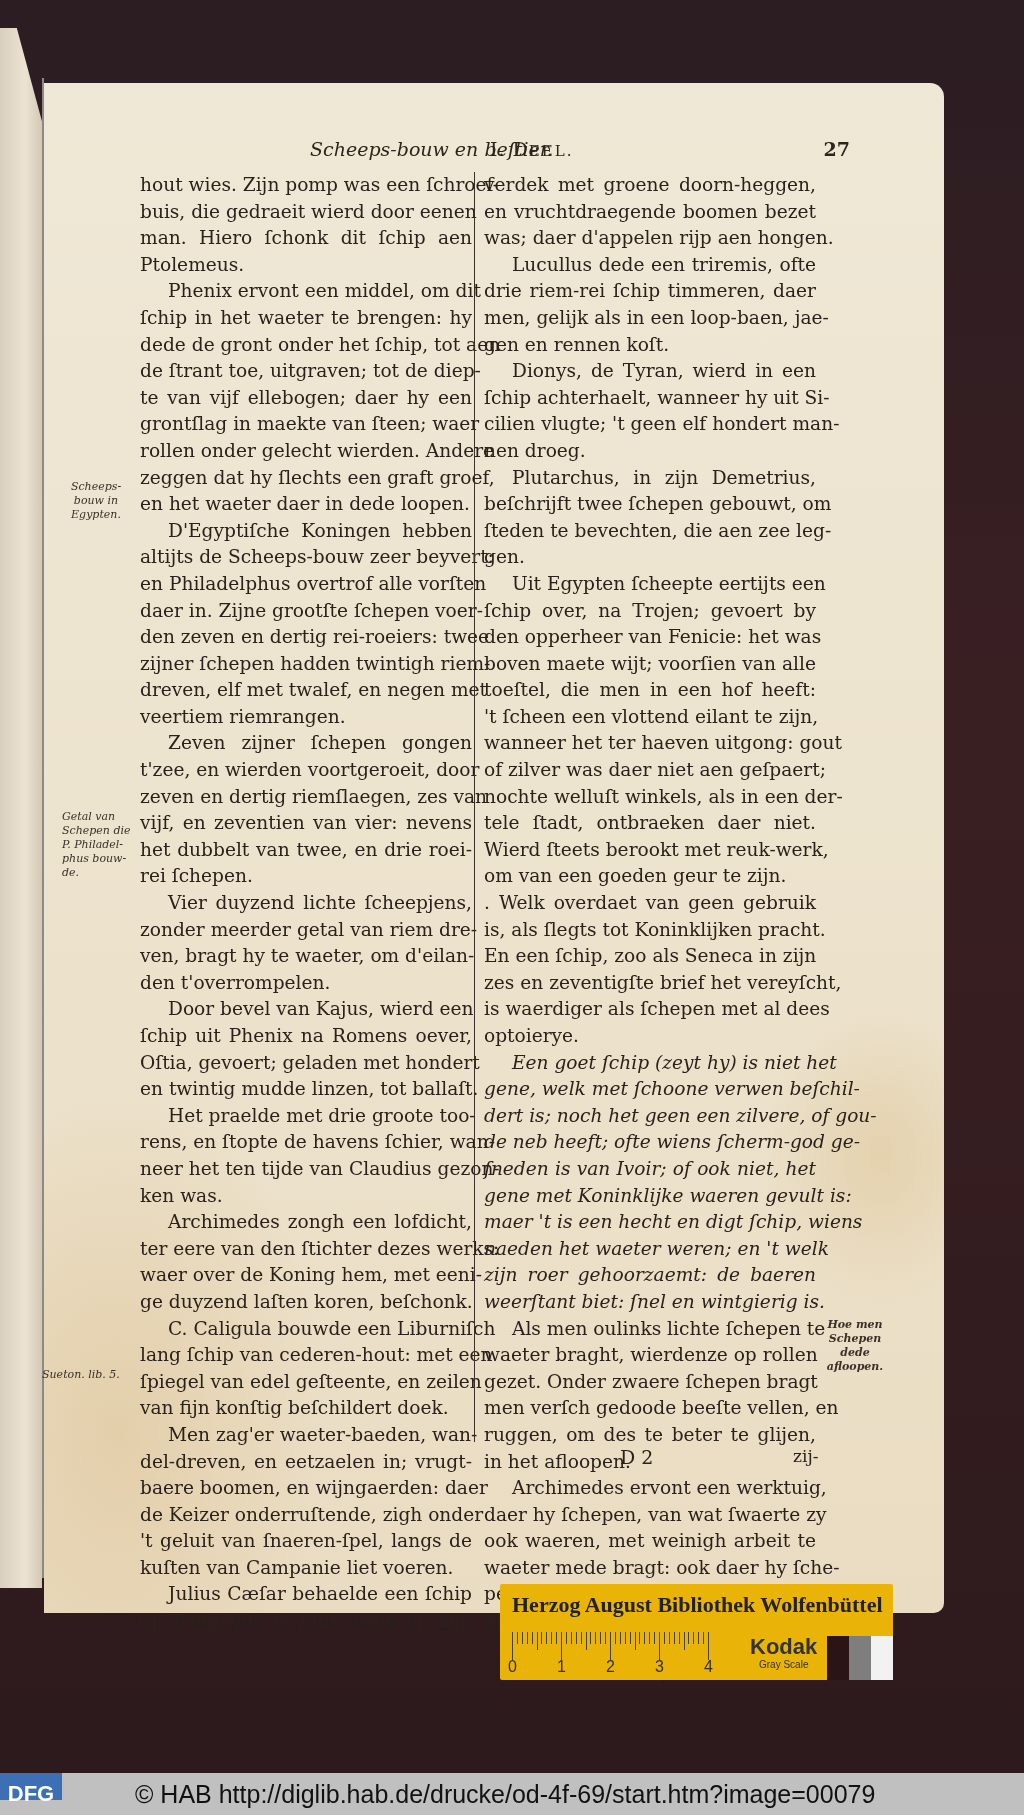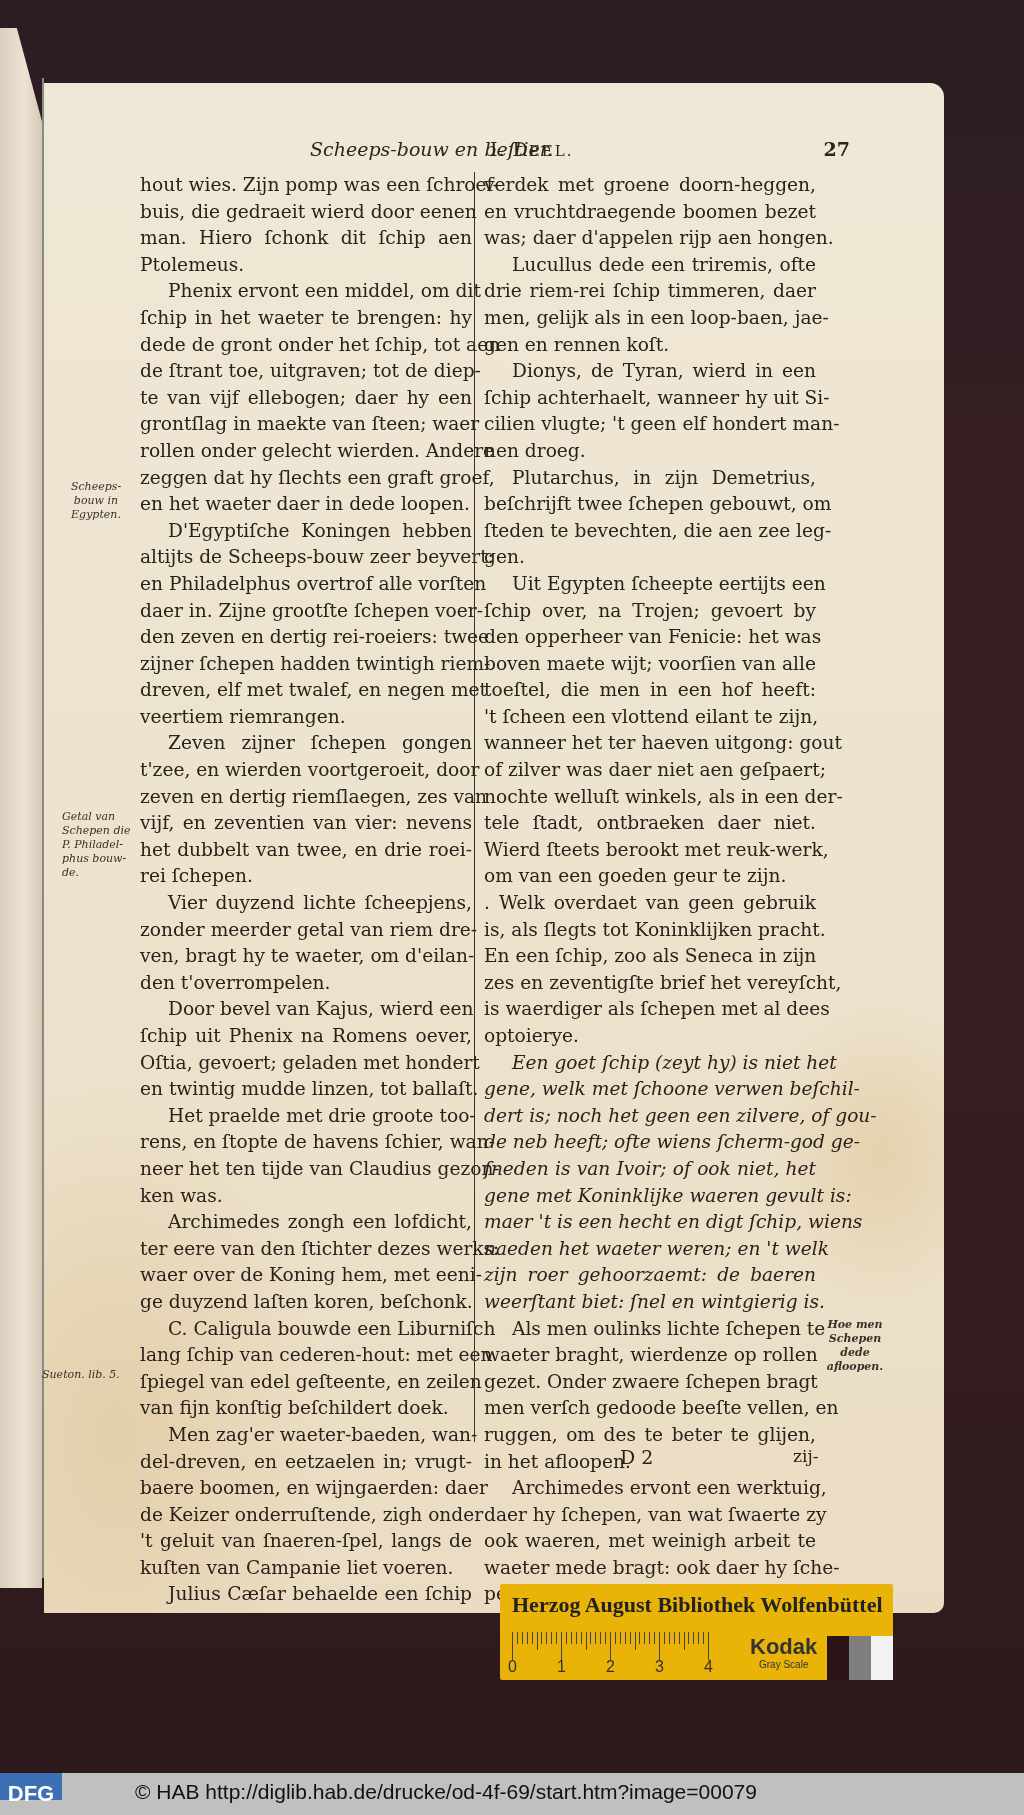--- a/index.html
+++ b/index.html
@@ -72,21 +72,21 @@
   .gray-scale { position:absolute; left:327px; top:52px; width:66px; height:44px; }
   .gs { position:absolute; top:0; height:44px; }
   .footer {
     position:absolute; left:0; top:1773px; width:1024px; height:42px; background:#c0c0c0;
   }
   .dfg-logo {
     position:absolute; left:0; top:0; width:62px; height:27px; background:#3d6fb4; color:#fff;
     font-family:"Liberation Sans", sans-serif; font-weight:bold; font-size:22px; line-height:42px; text-align:center;
   }
   .footer-text {
-    position:absolute; left:135px; top:7px; font-family:"Liberation Sans", sans-serif; font-size:21px; color:#111; white-space:nowrap;
+    position:absolute; left:135px; top:7px; font-family:"Liberation Sans", sans-serif; font-size:25px; color:#111; white-space:nowrap;
   }
 </style>
 </head>
 <body>
 
 <div class="backdrop"></div>
 <div class="left-sliver"></div>
 <div class="sliver-edge"></div>
 
 <div class="page"></div>

